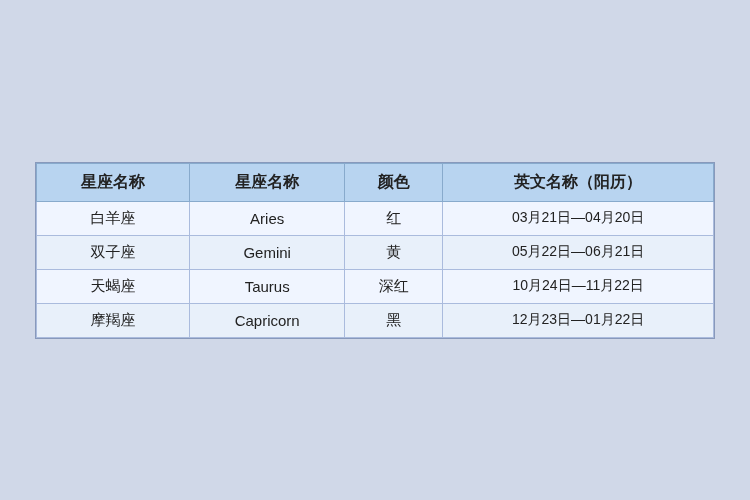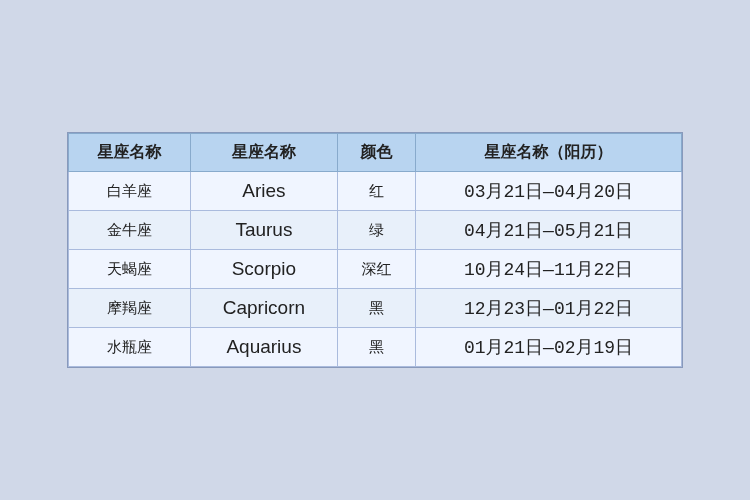--- a/index.html
+++ b/index.html
@@ -14,21 +14,21 @@
       background-color: #d0d8e8;
       display: flex;
       align-items: center;
       justify-content: center;
       font-family: "SimSun", "宋体", serif;
     }
 
     .table-container {
       background-color: #be185d;
       border: 1px solid #8899bb;
-      width: 616px;
+      width: 680px;
     }
 
     table {
       width: 100%;
       border-collapse: collapse;
     }
 
     thead tr {
       background-color: #b8d4f0;
     }
@@ -53,68 +53,62 @@
     tbody td {
       border: 1px solid #aabbdd;
       padding: 7px 12px;
       text-align: center;
       font-size: 15px;
       color: #222;
     }
 
     tbody td:nth-child(2) {
       font-family: Arial, sans-serif;
-      font-size: 19px;
+      font-size: 15px;
     }
 
     tbody td:nth-child(4) {
-      font-family: Liberation Mono, monospace;
-      font-size: 18px;
+      font-family: Liberation Sans, sans-serif;
+      font-size: 14px;
       white-space: nowrap;
     }
   </style>
 </head>
 <body>
 
 <div class="table-container">
   <table>
     <thead>
       <tr>
         <th>星座名称</th>
         <th>星座名称</th>
         <th>颜色</th>
-        <th>星座名称（阳历）</th>
+        <th>英文名称（阳历）</th>
       </tr>
     </thead>
     <tbody id="table-body">
     <tr>
           <td>白羊座</td>
           <td>Aries</td>
           <td>红</td>
           <td>03月21日—04月20日</td>
         </tr>
         <tr>
-          <td>金牛座</td>
-          <td>Taurus</td>
-          <td>绿</td>
-          <td>04月21日—05月21日</td>
+          <td>双子座</td>
+          <td>Gemini</td>
+          <td>黄</td>
+          <td>05月22日—06月21日</td>
         </tr>
         <tr>
           <td>天蝎座</td>
-          <td>Scorpio</td>
+          <td>Taurus</td>
           <td>深红</td>
           <td>10月24日—11月22日</td>
         </tr>
         <tr>
           <td>摩羯座</td>
           <td>Capricorn</td>
           <td>黑</td>
           <td>12月23日—01月22日</td>
         </tr>
-        <tr>
-          <td>水瓶座</td>
-          <td>Aquarius</td>
-          <td>黑</td>
-          <td>01月21日—02月19日</td>
-        </tr>
       </tbody>
   </table>
 </div>
 
 </body></html>

